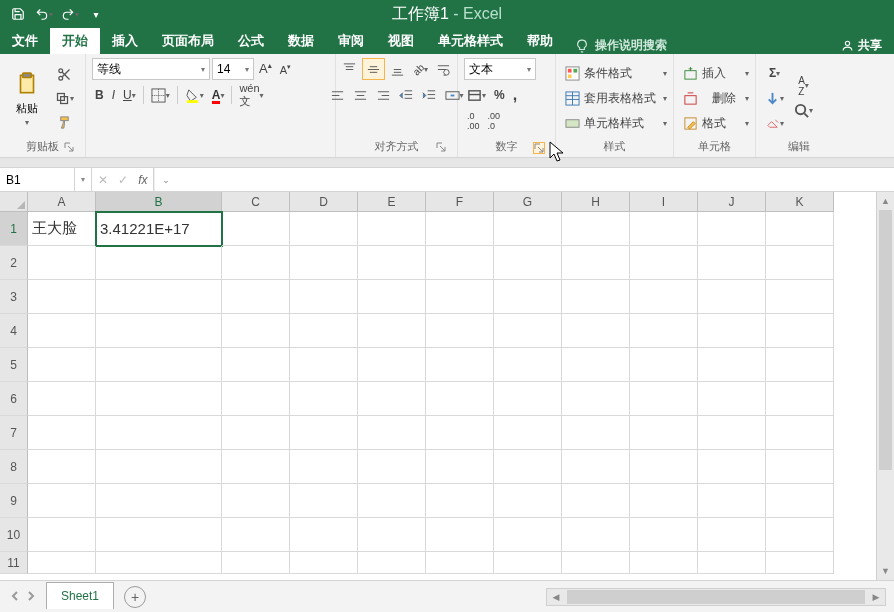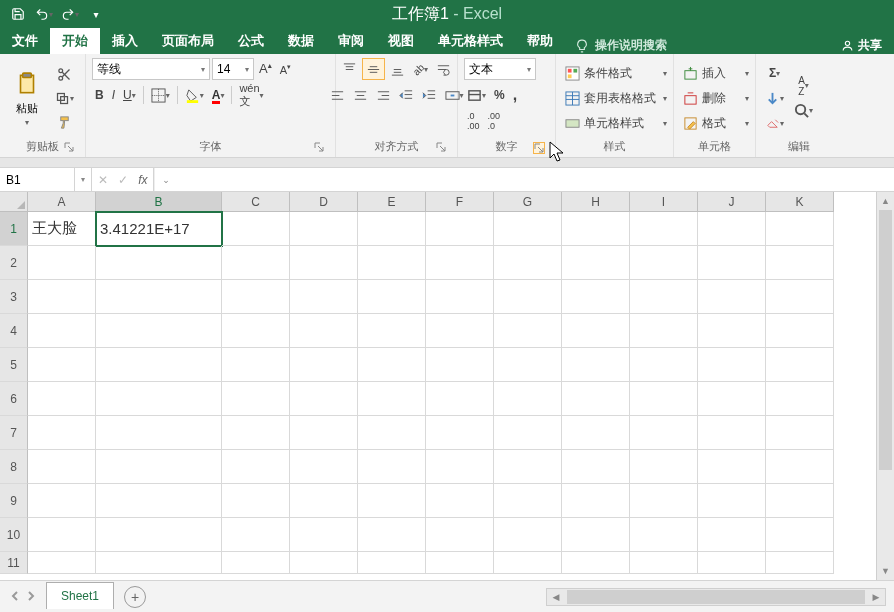--- a/index.html
+++ b/index.html
@@ -249,23 +249,20 @@
             <span style="position:relative;"><span style="color:#333;font-weight:bold;">A</span><span style="position:absolute;left:0;right:0;bottom:-2px;height:3px;background:#ff0000;"></span></span>
             <span class="dd">▾</span>
           </div>
         <div style="width:1px;height:18px;background:#ccc;margin:0 2px;"></div>
         <div class="btn">
             <span style="font-size:11px;">wén<br>文</span>
             <span class="dd">▾</span>
           </div>
       </div>
     </div>
-    <div class="group-label"><span>字体</span><span class="launcher"><svg viewBox="0 0 10 10" stroke="currentColor" fill="none">
-            <path d="M1 1h5M1 1v5M4 4l5 5M9 5v4H5"></path>
-          </svg></span></div>
   </div>
 
   <div class="group" style="width:122px;">
     <div class="group-body" style="flex-direction:column; gap:4px;">
       <div class="row">
         <div class="btn">
             <svg viewBox="0 0 16 16" stroke="#555">
               <line x1="2" y1="2" x2="14" y2="2"></line>
               <line x1="4" y1="5" x2="12" y2="5"></line>
               <line x1="4" y1="8" x2="12" y2="8"></line>
@@ -429,21 +426,21 @@
               <line x1="6" y1="3" x2="10" y2="3"></line>
             </svg>
             <span style="margin-left:4px;">插入</span>
             <span class="dd" style="margin-left:auto;">▾</span>
           </div>
       <div class="btn" style="justify-content:flex-start; width:72px;">
             <svg viewBox="0 0 16 16" fill="none" stroke="#c33">
               <rect x="2" y="5" width="12" height="9"></rect>
               <line x1="5" y1="2" x2="11" y2="2"></line>
             </svg>
-            <span style="margin-left:4px;">删除</span>
+            <span style="margin-left:14px;">删除</span>
             <span class="dd" style="margin-left:auto;">▾</span>
           </div>
       <div class="btn" style="justify-content:flex-start; width:72px;">
             <svg viewBox="0 0 16 16" fill="none" stroke="#c78a2a">
               <rect x="2" y="2" width="12" height="12"></rect>
               <path d="M5 12l6-6 2 2-6 6z" fill="#f4c04b"></path>
             </svg>
             <span style="margin-left:4px;">格式</span>
             <span class="dd" style="margin-left:auto;">▾</span>
           </div>

